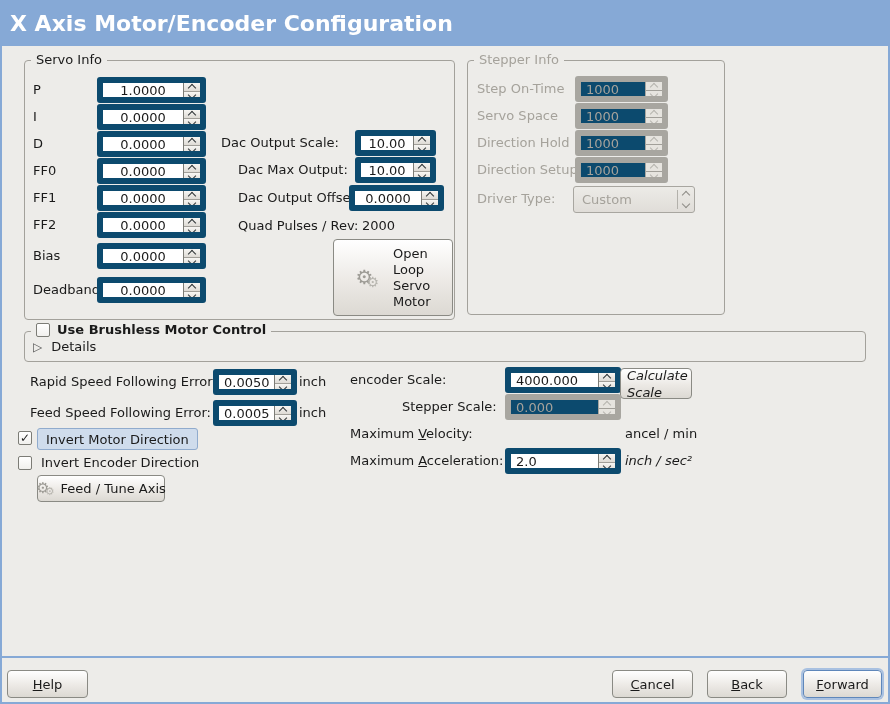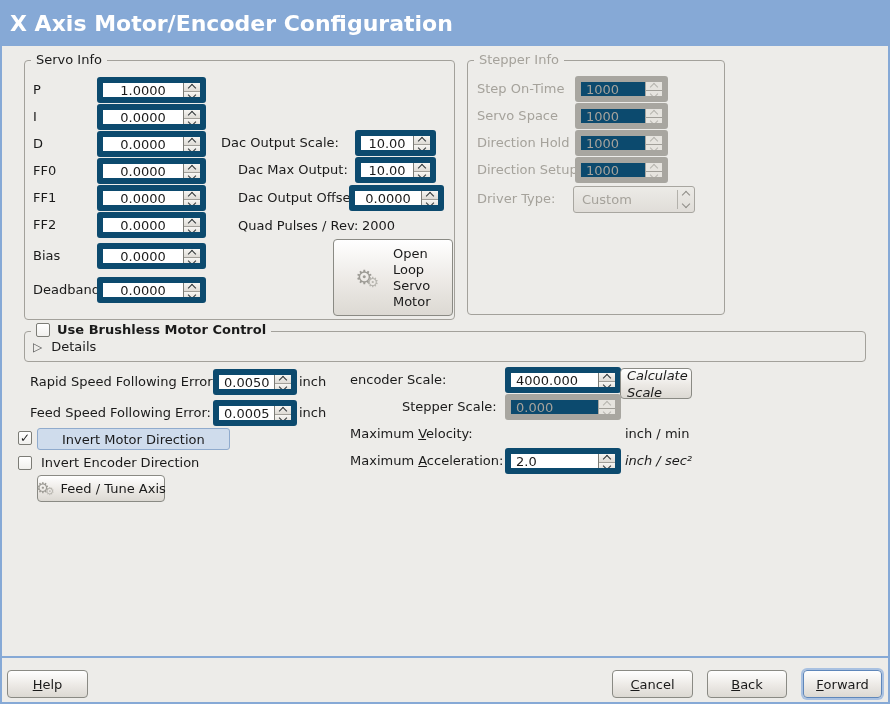--- a/index.html
+++ b/index.html
@@ -34,21 +34,21 @@
   .btn{position:absolute;border:1px solid #8a8a84;border-radius:4px;
     background:linear-gradient(#ffffff,#ece9e5 55%,#dcd9d3);
     font-family:"DejaVu Sans","Liberation Sans",sans-serif;font-size:13px;color:#1a1a1a;
     display:flex;align-items:center;justify-content:center;box-sizing:border-box;white-space:nowrap;padding:0;}
   .btn .mn{text-decoration:underline;}
   .focusring{border-color:#5f87ba;box-shadow:0 0 0 2px #a9c1e1;}
   
   .checkbox{display:inline-flex;width:14px;height:14px;box-sizing:border-box;border:1px solid #7c7c76;border-radius:2px;
     background:linear-gradient(#ffffff,#f1f0ed);align-items:center;justify-content:center;
     font-size:12px;font-weight:bold;color:#1f1f1f;line-height:1;}
-  .sel-label{position:absolute;height:22px;display:flex;align-items:center;padding:0 24px;
+  .sel-label{position:absolute;height:22px;display:flex;align-items:center;padding:0 8px;
     background:#cfdcec;border:1px solid #90abcd;border-radius:3px;box-sizing:border-box;white-space:nowrap;}
   
   .gears{display:inline-block;white-space:nowrap;line-height:1;}
   .gears .g1{font-size:15px;color:#9d9b95;}
   .gears .g2{font-size:11px;color:#b7b5af;margin-left:-5px;vertical-align:-2px;}
   .gbig .g1{font-size:20px;}
   .gbig .g2{font-size:14px;margin-left:-7px;vertical-align:-3px;}
   
   .combo{position:absolute;display:flex;align-items:center;height:27px;box-sizing:border-box;
     border:1px solid #a8a6a0;border-radius:3px;background:linear-gradient(#ecebe7,#e0ddd8);}
@@ -378,21 +378,21 @@
         <div class="sb">
           <i class="chev cu"></i>
         </div>
         <div class="sb">
           <i class="chev cd"></i>
         </div>
       </div>
   </div>
 
   <div class="lbl" style="left:348px;top:419px;"><span>Maximum </span><span class="mn" style="text-decoration:underline;">V</span><span>elocity:</span></div>
-  <div class="lbl" style="left:623px;top:419px;">inch / min</div>
+  <div class="lbl" style="left:623px;top:419px;">ancel / min</div>
 
   <div class="lbl" style="left:348px;top:446px;"><span>Maximum </span><span class="mn" style="text-decoration:underline;">A</span><span>cceleration:</span></div>
   <div class="spin" style="left:503px;top:446px;width:116px;">
     <input class="entry" value="2.0" style="">
     <div class="sbtns">
         <div class="sb">
           <i class="chev cu"></i>
         </div>
         <div class="sb">
           <i class="chev cd"></i>

